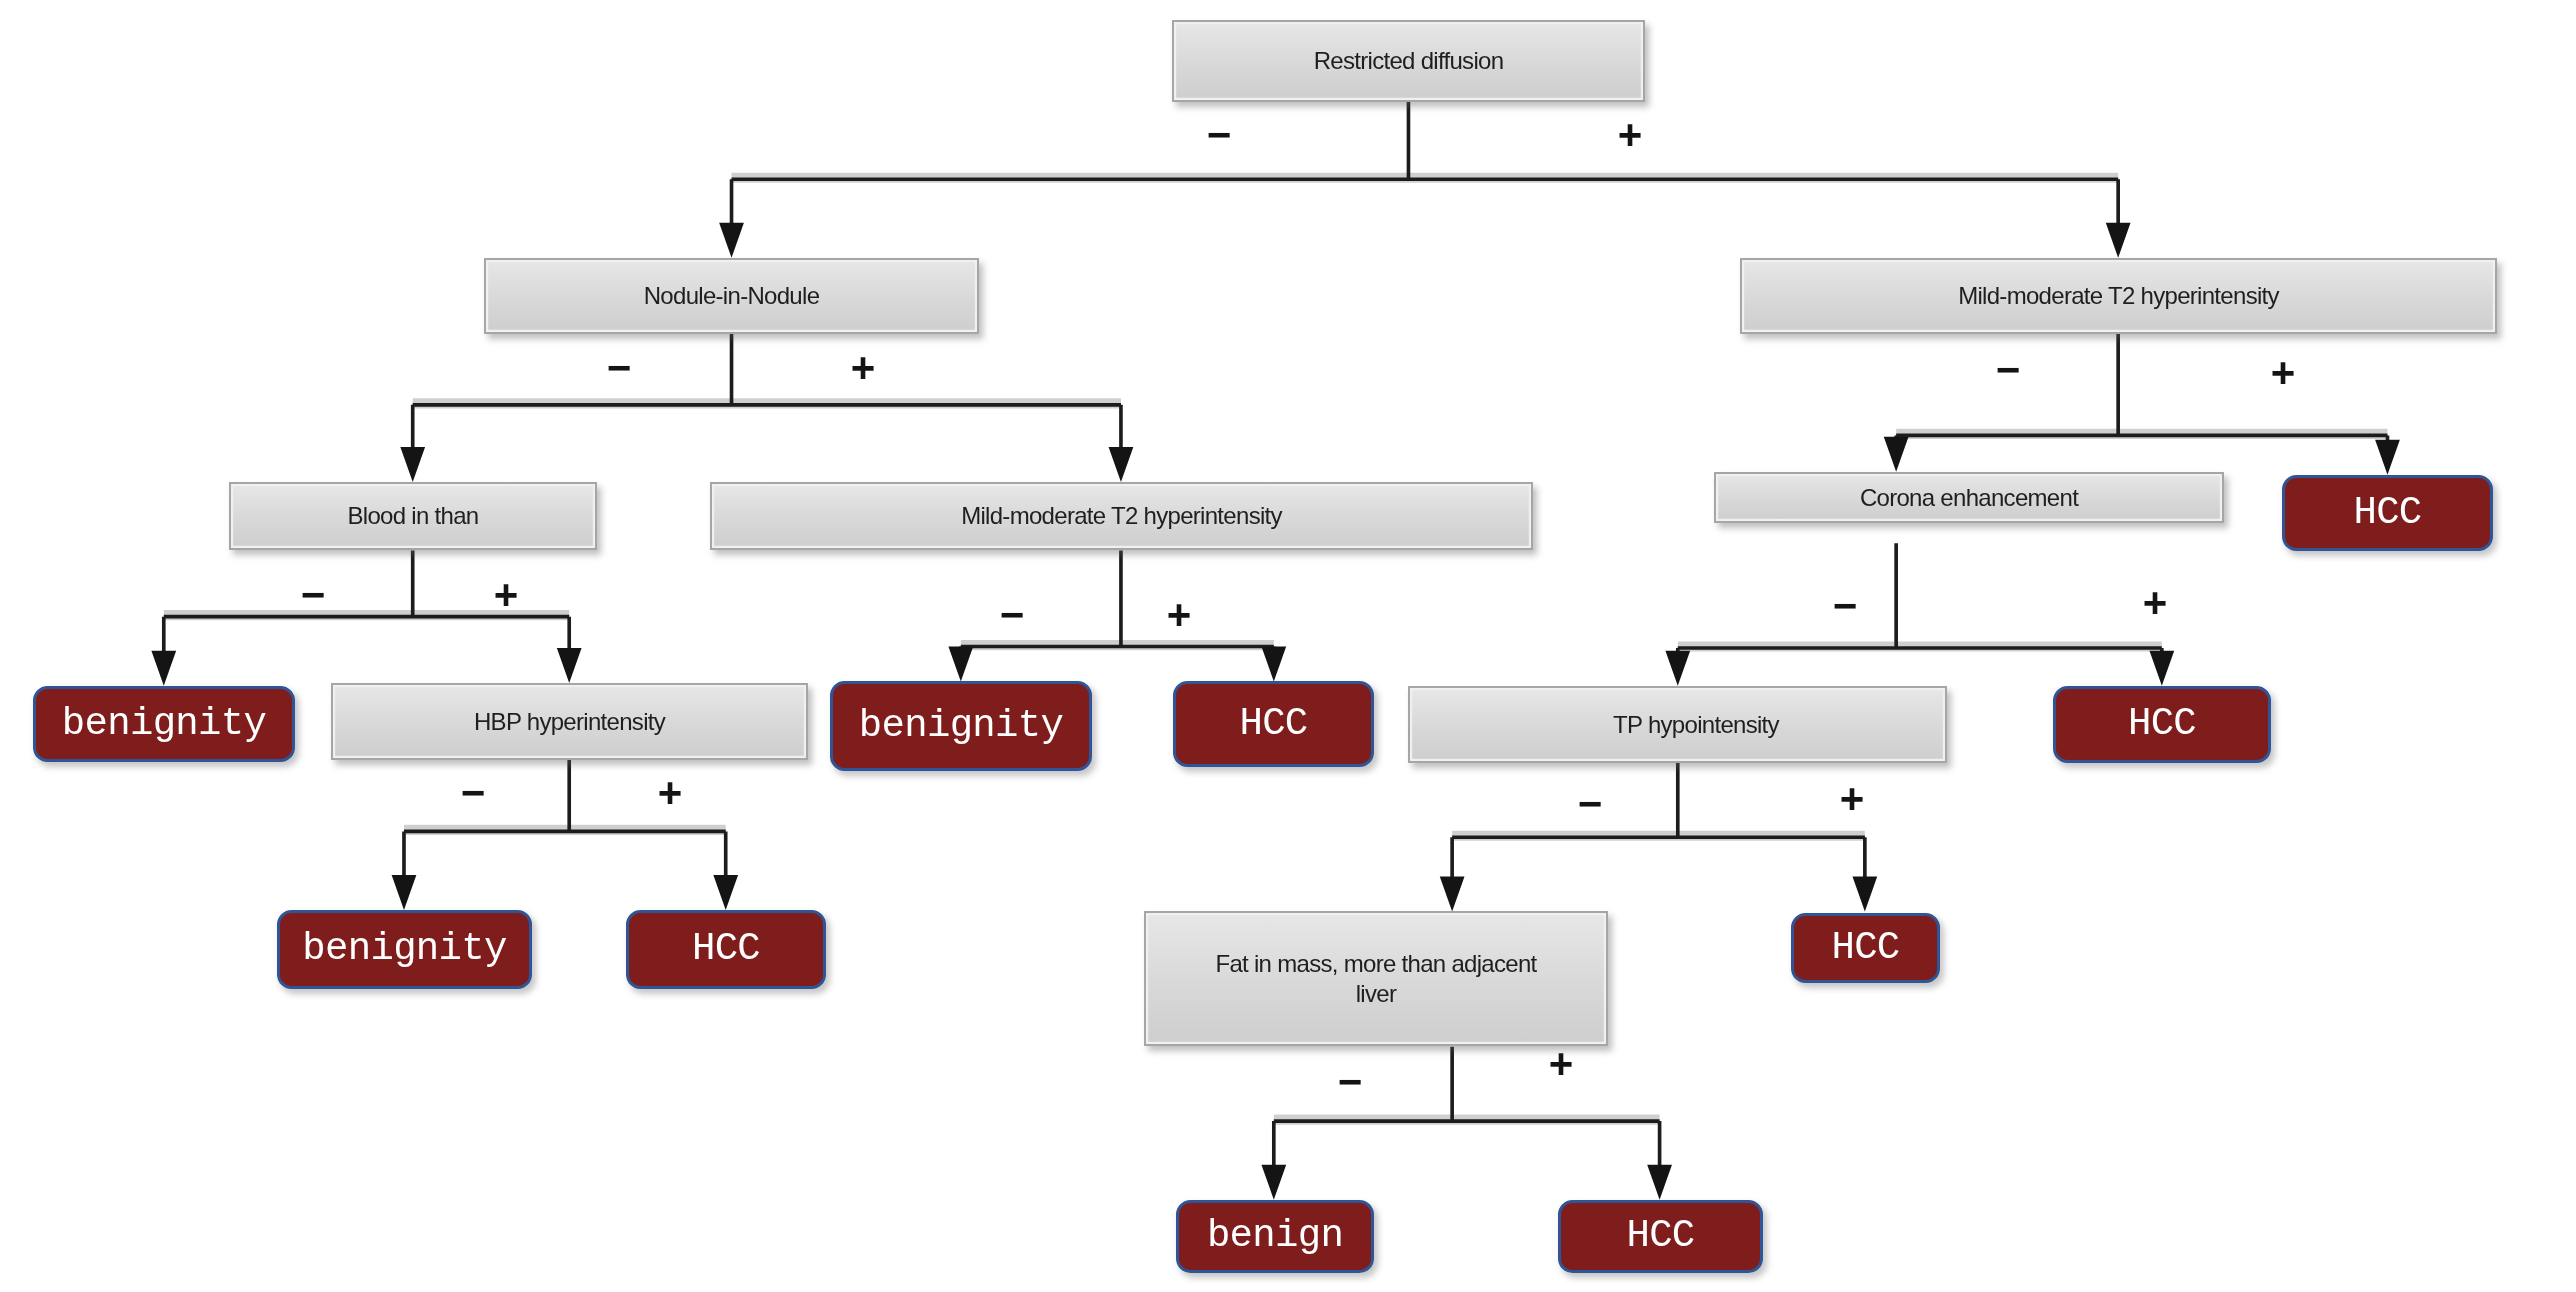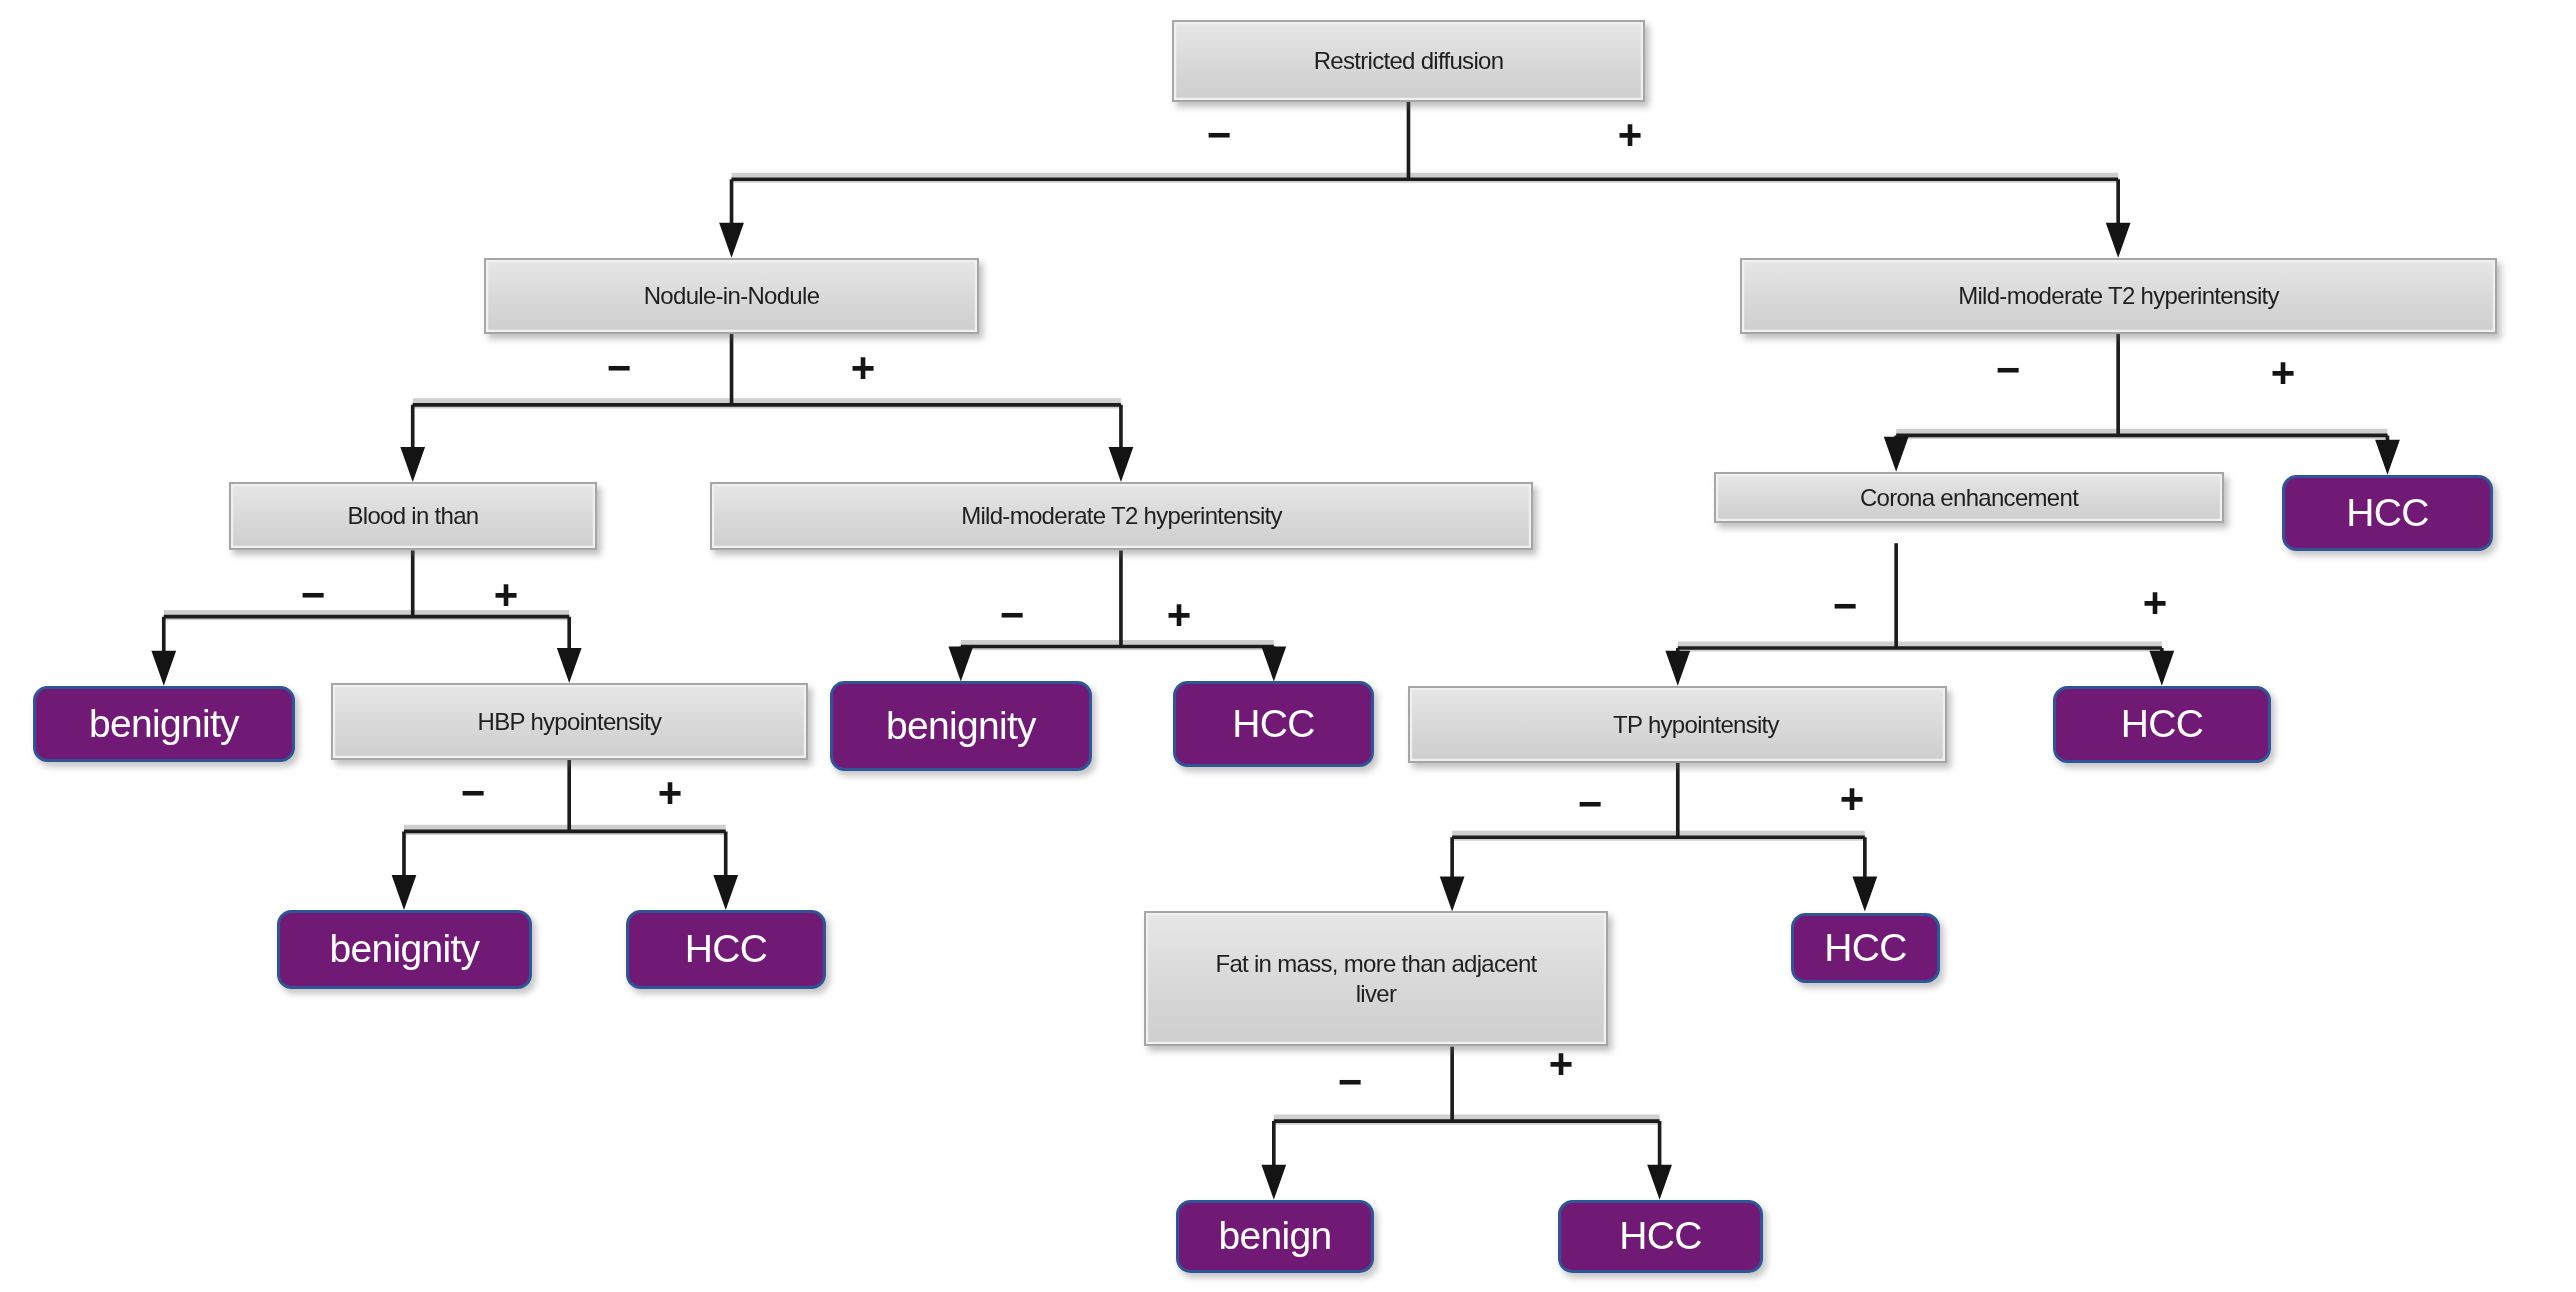--- a/index.html
+++ b/index.html
@@ -19,26 +19,27 @@
     line-height:1.25;
   }
   .node.gray{
     background:linear-gradient(180deg,#e7e7e7 0%,#d8d8d8 55%,#cecece 100%);
     border:2.9px solid #a6a6a6;
     box-shadow:inset 0 0 0 2.2px #f0f0f0, 4.4px 5.1px 6.6px rgba(95,95,95,0.40);
     color:#1f1f1f;
     font-size:24px;
   }
   .node.blue{
-    background:#701a75;
+    background:#7f1d1d;
     border:3.6px solid #2f5597;
     border-radius:14.6px;
     box-shadow:3.6px 4.4px 6.6px rgba(95,95,95,0.35);
     color:#ffffff;
     font-size:39px;
+    font-family:Liberation Mono, monospace;
   }
   .sign{
     position:absolute;
     transform:translate(-50%,-50%);
     font-size:42px;
     font-weight:bold;
     color:#141414;
     letter-spacing:0;
   }
   .fat-pad{padding:0 47px;}
@@ -85,21 +86,21 @@
   </svg>
 
   <div class="node gray" style="left:1172px;top:20.4px;width:473px;height:82px;">Restricted diffusion</div>
   <div class="node gray" style="left:484px;top:258px;width:495px;height:76px;">Nodule-in-Nodule</div>
   <div class="node gray" style="left:1740px;top:258px;width:757px;height:76px;">Mild-moderate T2 hyperintensity</div>
   <div class="node gray" style="left:229px;top:482px;width:368px;height:68px;">Blood in than</div>
   <div class="node gray" style="left:710px;top:482px;width:823px;height:68px;">Mild-moderate T2 hyperintensity</div>
   <div class="node gray" style="left:1714px;top:472px;width:510px;height:51px;">Corona enhancement</div>
   <div class="node blue" style="left:2282px;top:475px;width:211px;height:76px;">HCC</div>
   <div class="node blue" style="left:33px;top:686px;width:262px;height:76px;">benignity</div>
-  <div class="node gray" style="left:331px;top:683px;width:477px;height:77px;">HBP hypointensity</div>
+  <div class="node gray" style="left:331px;top:683px;width:477px;height:77px;">HBP hyperintensity</div>
   <div class="node blue" style="left:830px;top:681px;width:262px;height:90px;">benignity</div>
   <div class="node blue" style="left:1173px;top:681px;width:201px;height:86px;">HCC</div>
   <div class="node gray" style="left:1408px;top:686px;width:539px;height:77px;padding-left:37px;">TP hypointensity</div>
   <div class="node blue" style="left:2053px;top:686px;width:218px;height:77px;">HCC</div>
   <div class="node blue" style="left:277px;top:910px;width:255px;height:79px;">benignity</div>
   <div class="node blue" style="left:626px;top:910px;width:200px;height:79px;">HCC</div>
   <div class="node gray fat-pad" style="left:1144px;top:911px;width:464px;height:135px;">Fat in mass, more than adjacent liver</div>
   <div class="node blue" style="left:1791px;top:913px;width:149px;height:70px;">HCC</div>
   <div class="node blue" style="left:1176px;top:1200px;width:198px;height:73px;">benign</div>
   <div class="node blue" style="left:1558px;top:1200px;width:205px;height:73px;">HCC</div>

